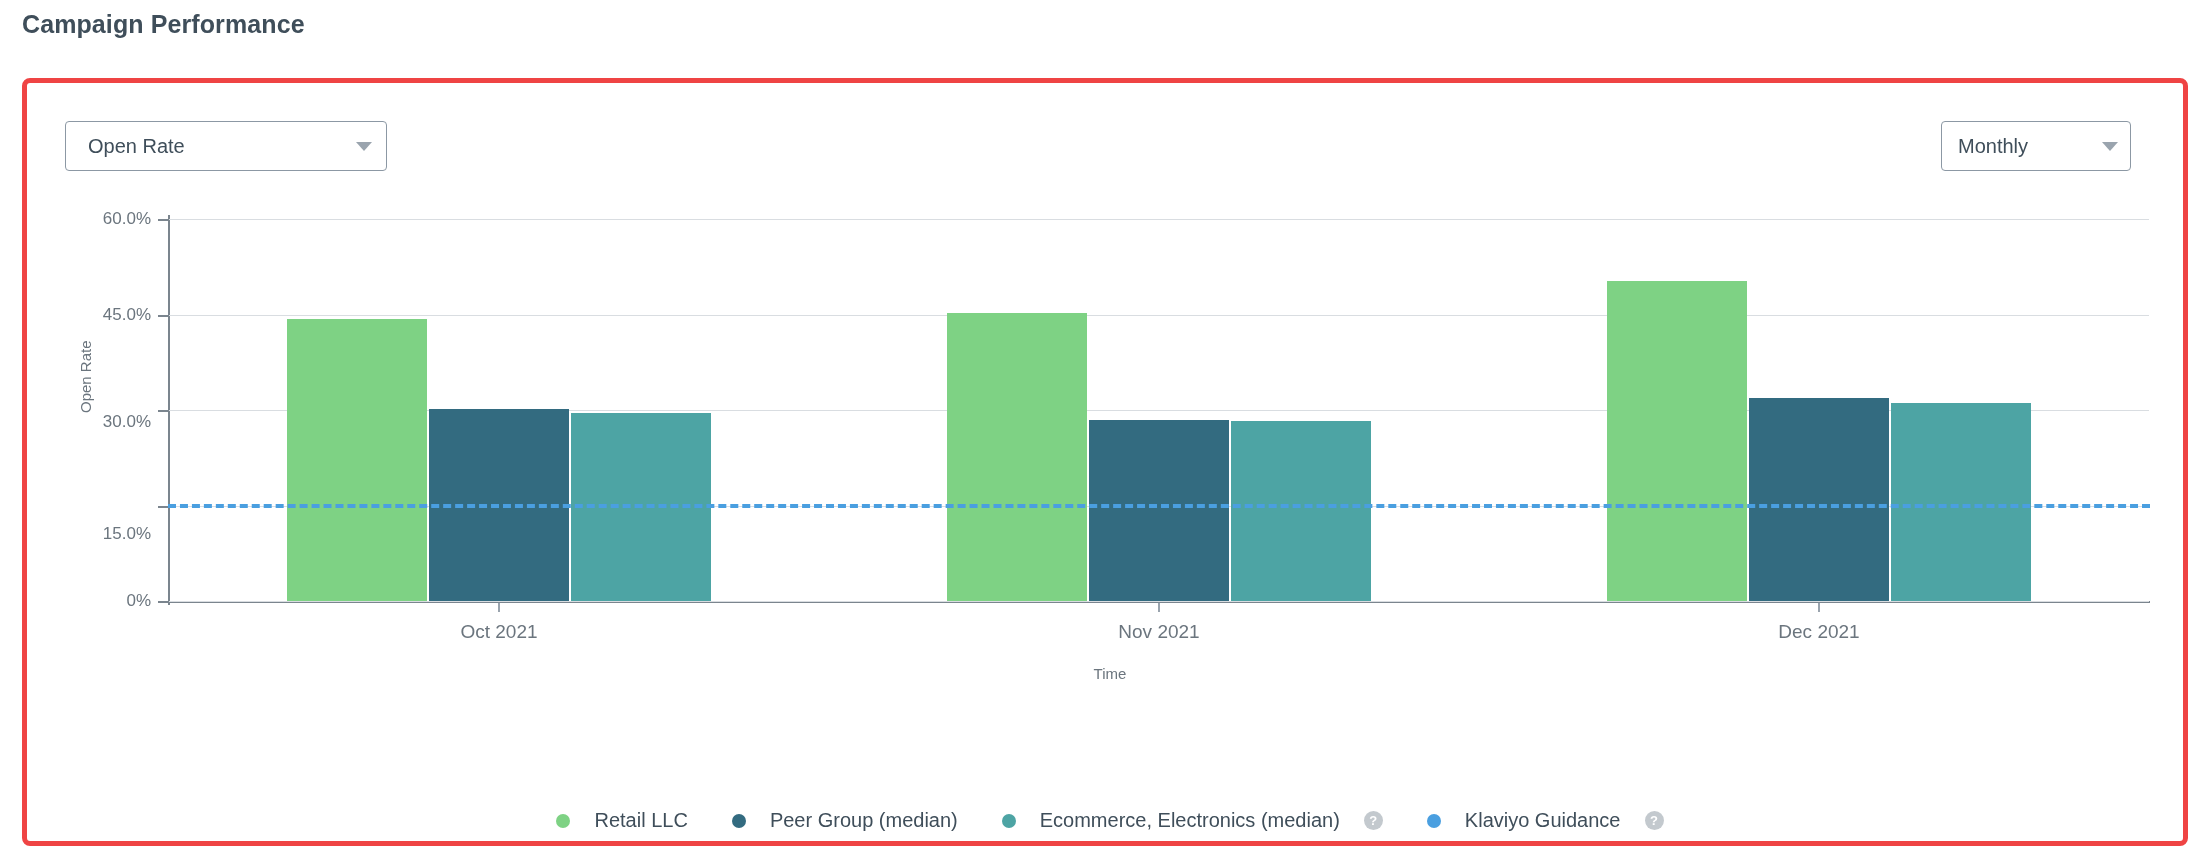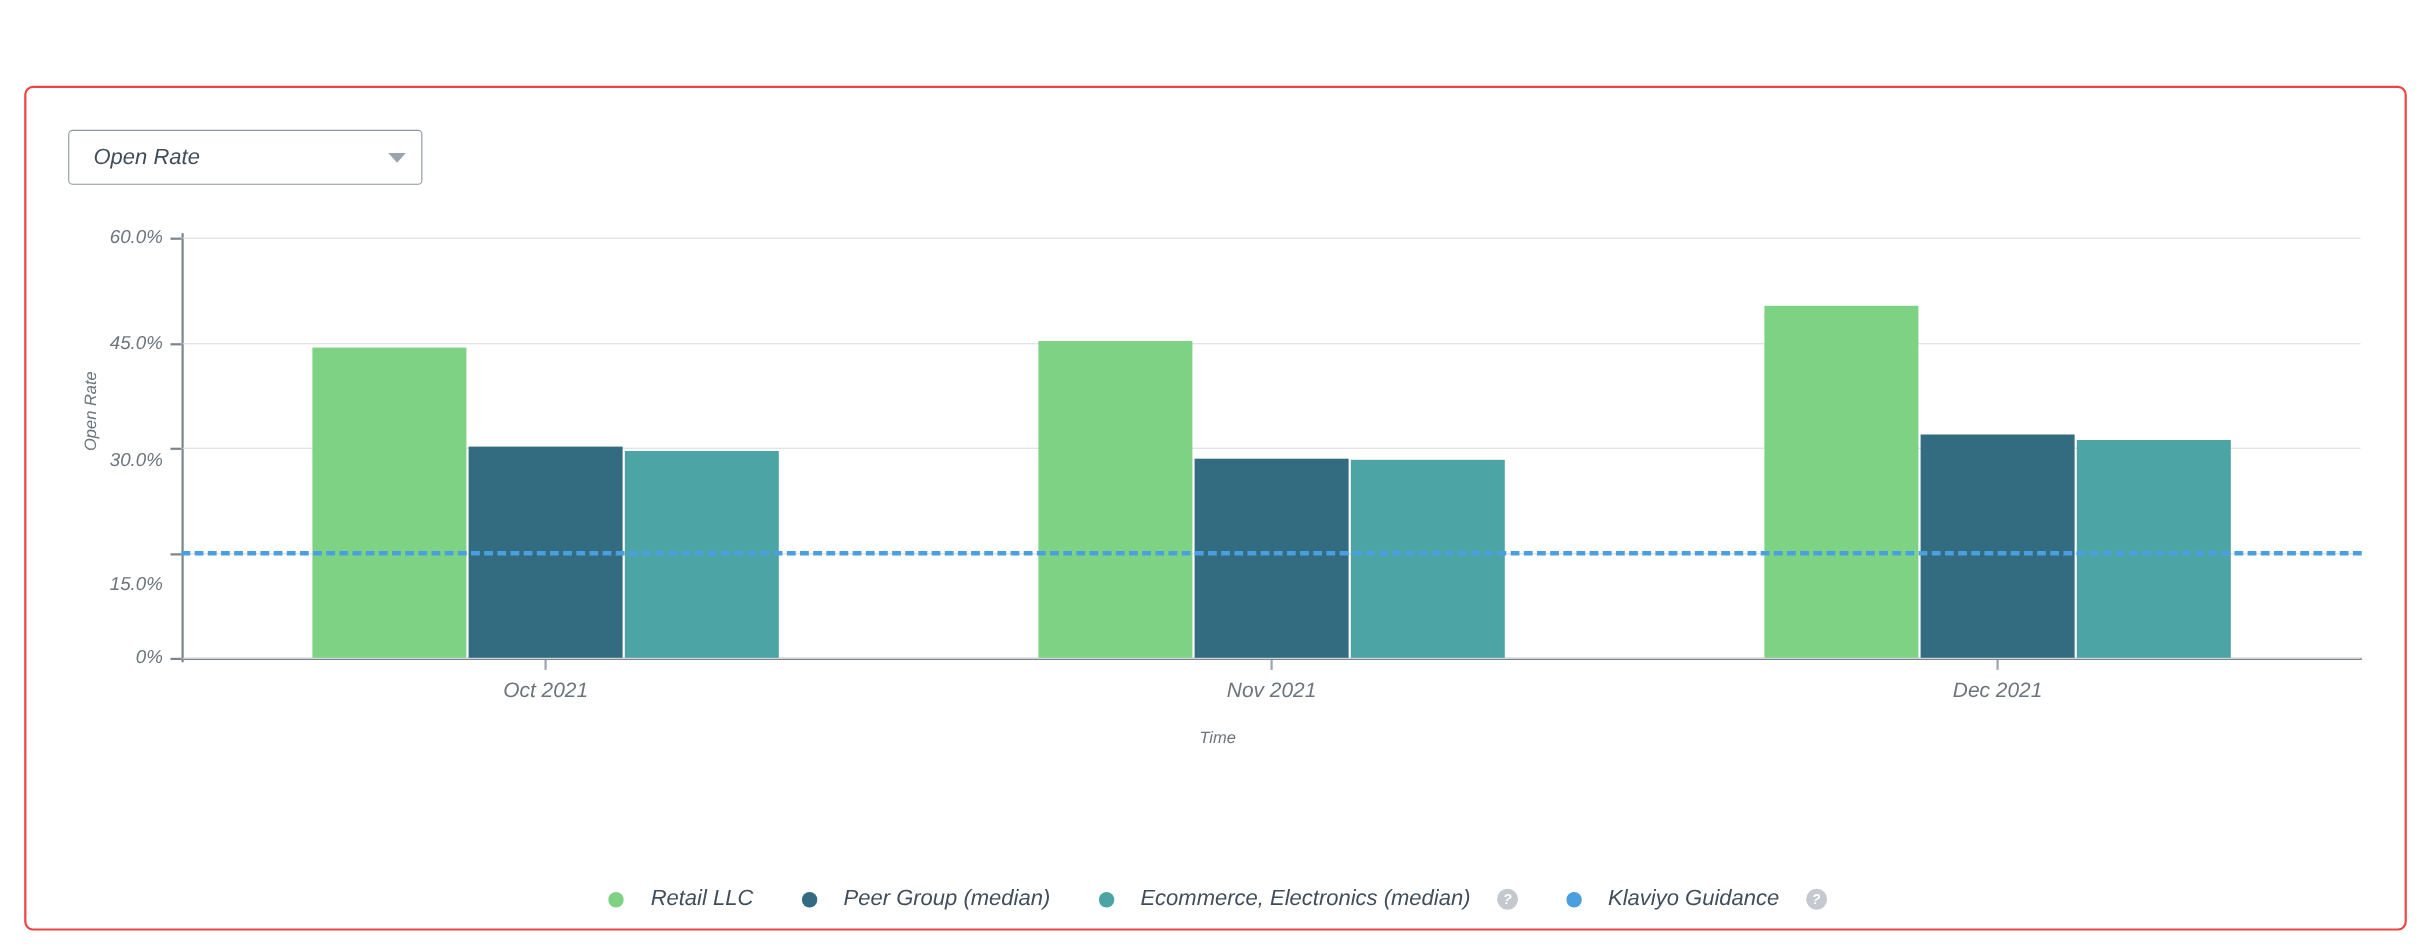--- a/index.html
+++ b/index.html
@@ -19,23 +19,22 @@
     font-weight: 700;
     color: #3f4e5a;
     letter-spacing: 0.1px;
   }
 
   .card {
     position: absolute;
     left: 22px; top: 78px;
     width: 2166px; height: 768px;
     background: #ffffff;
-    border: 2px solid #ef4444;
+    border: 5px solid #ef4444;
     border-radius: 8px;
-    font-style: italic;
   }
 
   
   .select {
     position: absolute;
     display: flex;
     align-items: center;
     justify-content: space-between;
     border: 1px solid #8c98a4;
     border-radius: 4px;
@@ -186,28 +185,33 @@
     font-weight: 700;
     cursor: pointer;
     flex: 0 0 auto;
   }
 </style>
 </head>
 <body>
 
 <div class="page">
 
+  <div class="page-title">Campaign Performance</div>
 
   <div class="card">
 
     <div class="select" id="metric-select">
       <span class="sel-label">Open Rate</span>
       <span class="caret"></span>
     </div>
 
+    <div class="select" id="interval-select">
+      <span class="sel-label">Monthly</span>
+      <span class="caret"></span>
+    </div>
 
     <div class="chart-area">
       <div class="axis-title-y">Open Rate</div>
       <div class="ytick-col" id="ytick-col">
           <div class="ylabel-txt" style="top: 518px;">0%</div>
           <div class="tick-y" style="top: 518px;"></div>
           <div class="ylabel-txt" style="top: 422.5px; margin-top: 28px;">15.0%</div>
           <div class="tick-y" style="top: 422.5px;"></div>
           <div class="ylabel-txt" style="top: 339px;">30.0%</div>
           <div class="tick-y" style="top: 327px;"></div>

